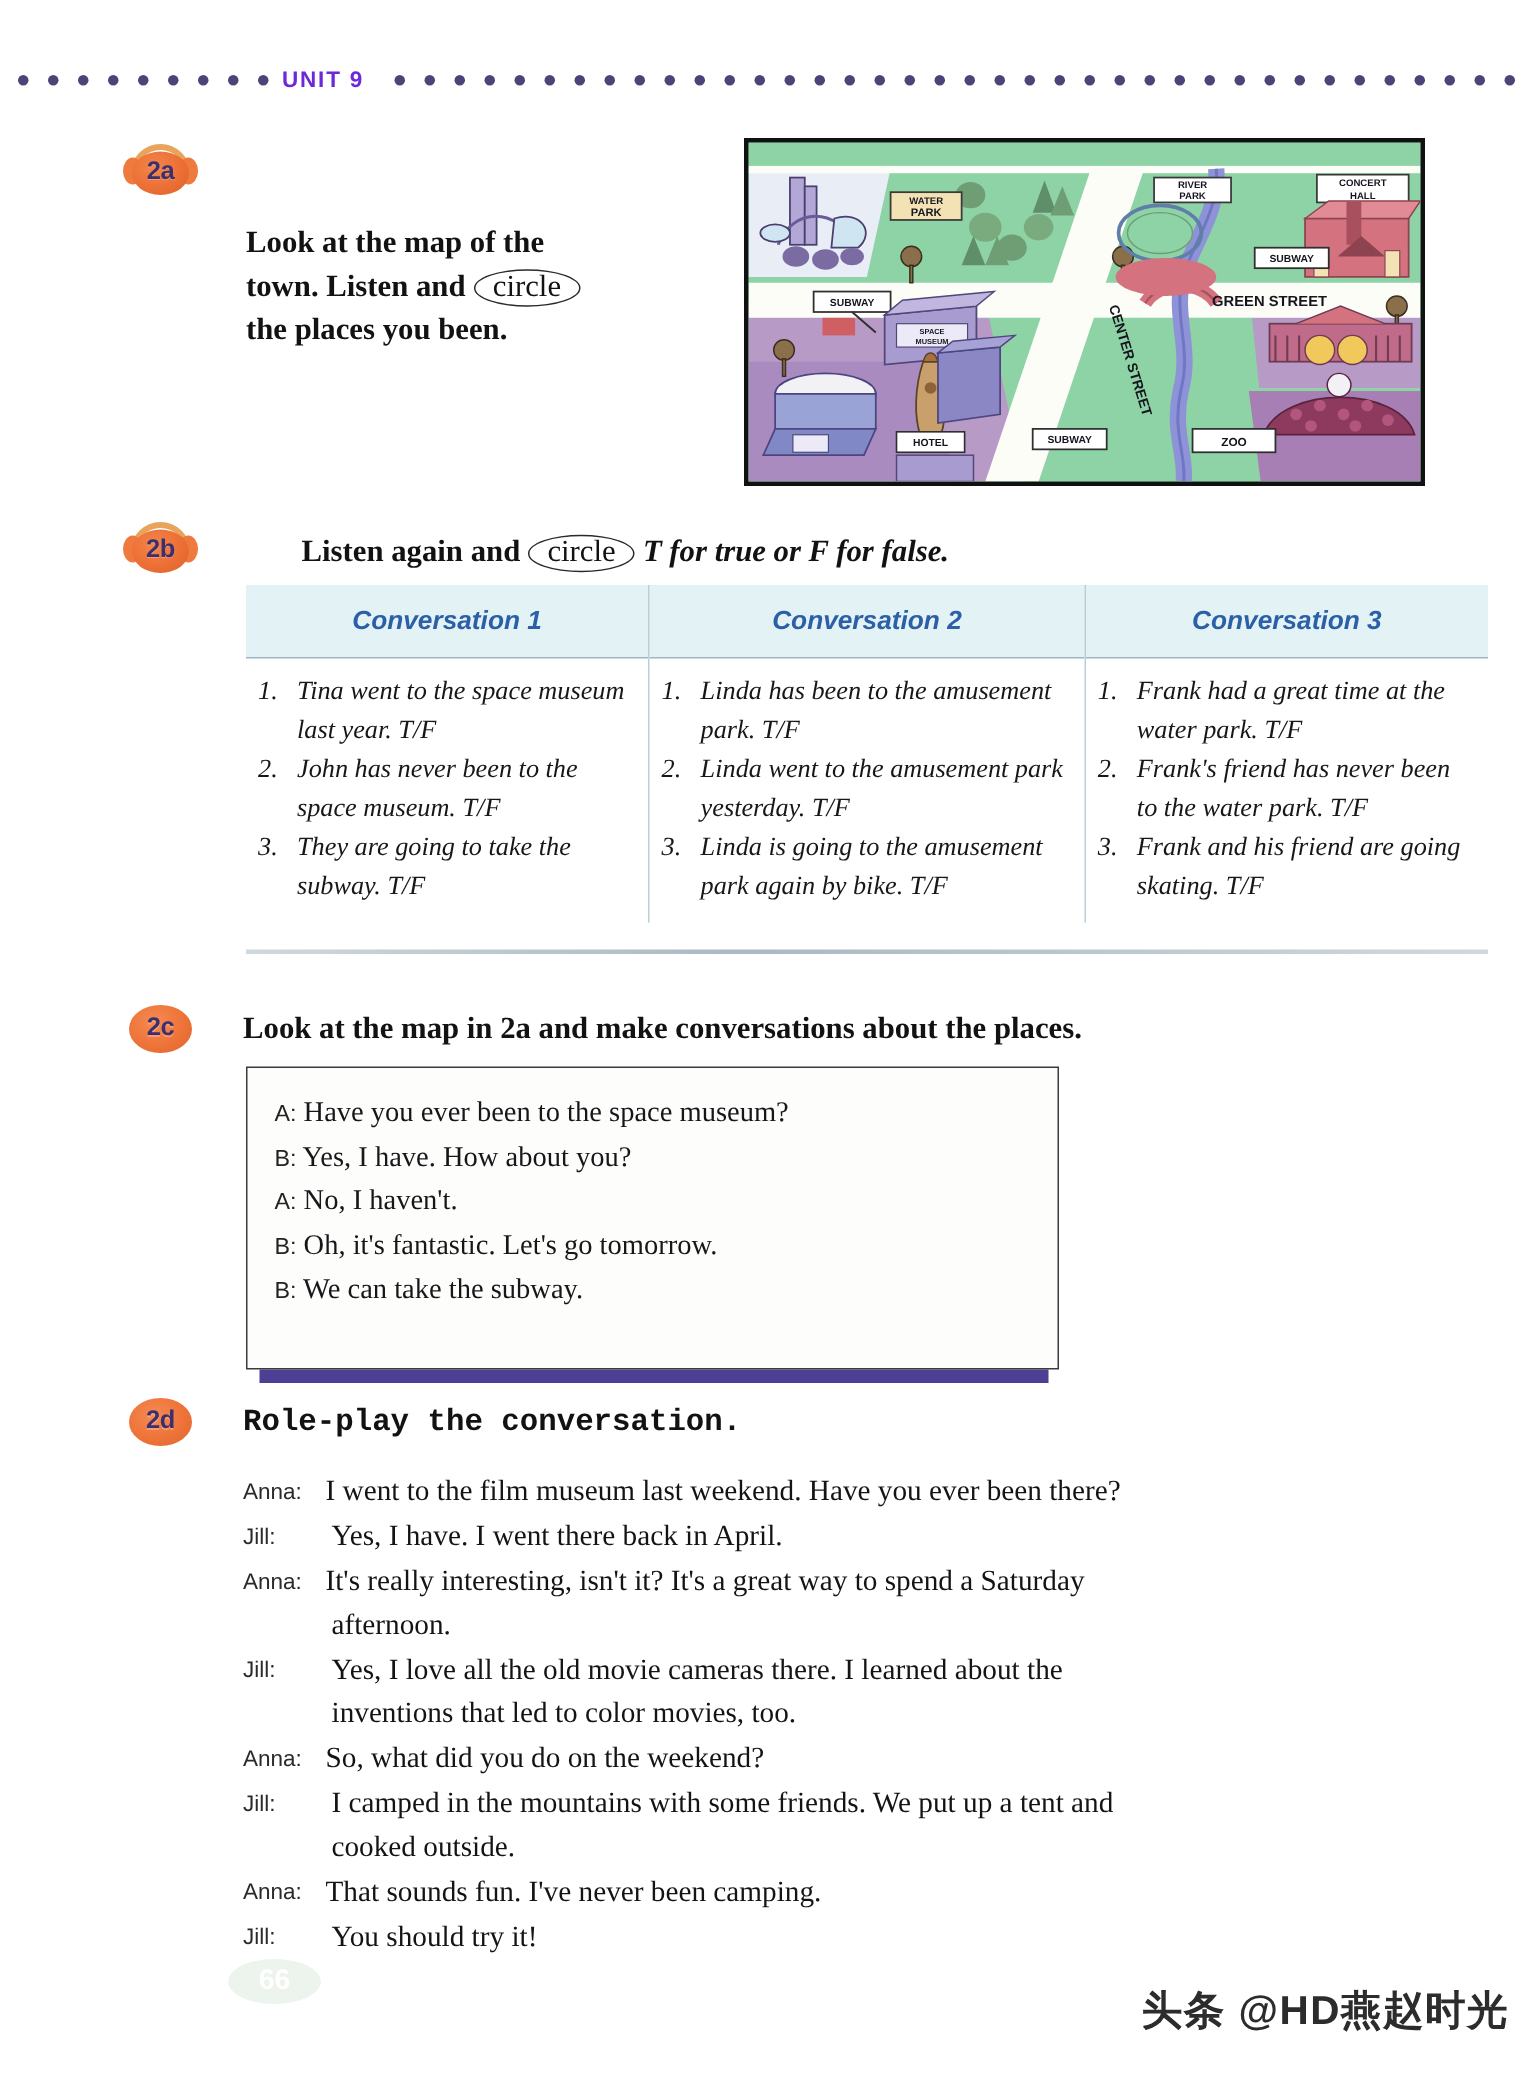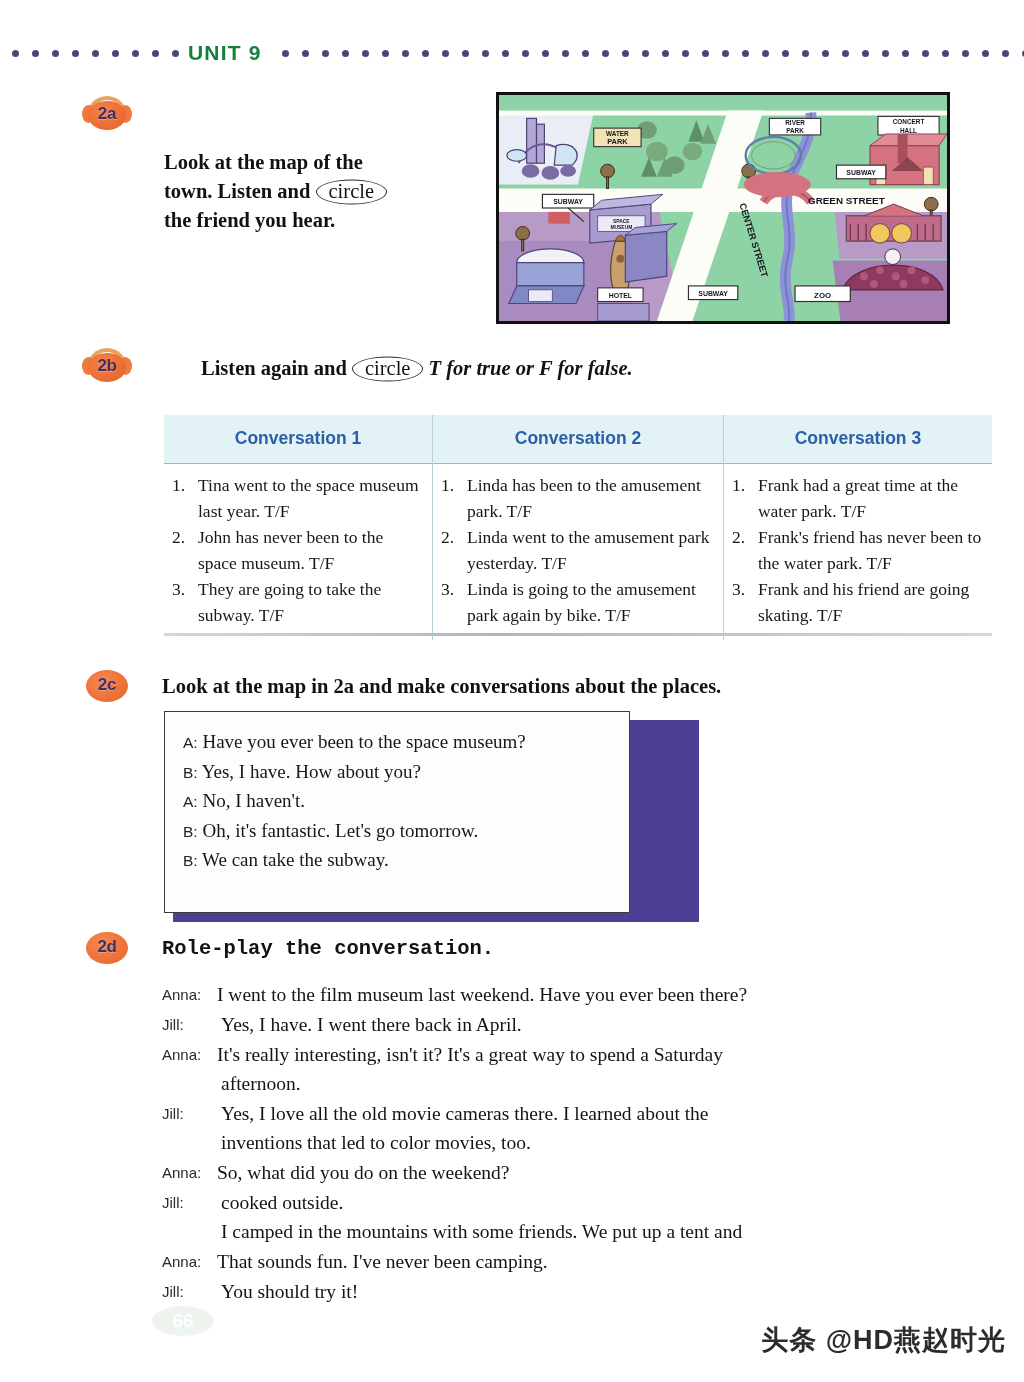--- a/index.html
+++ b/index.html
@@ -38,23 +38,23 @@
   .dot {
     width: 7px;
     height: 7px;
     border-radius: 50%;
     background: #4a4578;
     flex: 0 0 auto;
   }
   .unit-title {
     font-family: "Liberation Sans", sans-serif;
     font-weight: bold;
-    font-size: 21px;
+    font-size: 15px;
     letter-spacing: 1.2px;
-    color: #15803d;
+    color: #6d28d9;
     white-space: nowrap;
     padding: 0 6px;
   }
 
   
   .badge {
     position: absolute;
     width: 46px;
     height: 34px;
   }
@@ -146,24 +146,25 @@
     box-sizing: border-box;
     background: #8fd3a8;
     overflow: hidden;
   }
   .map-svg { display: block; width: 100%; height: 100%; }
 
   
   .tbl {
     position: absolute;
     left: 164px;
-    top: 415px;
+    top: 390px;
     width: 828px;
     border-collapse: collapse;
     font-family: "Liberation Serif", serif;
+    font-style: italic;
   }
   .tbl thead th {
     background: #e3f2f4;
     color: #2b5fa8;
     font-family: "Liberation Sans", sans-serif;
     font-weight: bold;
     font-size: 17.5px;
     padding: 13px 4px 14px;
     text-align: center;
     border-right: 1.5px solid #b9cfd8;
@@ -212,21 +213,21 @@
   }
   .dlg-shadow {
     position: absolute;
     left: 9px; top: 9px;
     width: 526px; height: 202px;
     background: #4e3f95;
   }
   .dlg-box {
     position: absolute;
     left: 0; top: 0;
-    width: 466px; height: 202px;
+    width: 542px; height: 202px;
     background: #fdfdfb;
     border: 1.5px solid #3b3b3b;
     box-sizing: border-box;
     padding: 16px 12px 0 18px;
   }
   .dlg-line {
     font-size: 19px;
     line-height: 28.5px;
     color: #17171a;
     white-space: nowrap;
@@ -365,21 +366,21 @@
   <div class="earL"></div>
   <div class="earR"></div>
   <div class="disc"></div>
   <div class="lbl">2a</div>
 </div>
 
 <div class="instr" style="left:164px; top:104px; width:300px;margin-top:44px;">
   <span>Look at the map of the</span><br>
   <span>town. Listen and</span>
   <span class="circle-word">circle</span><br>
-  <span>the friend you hear.</span>
+  <span>the places you been.</span>
 </div>
 
 <div class="map-frame">
   <svg class="map-svg" viewBox="0 0 454 232" preserveAspectRatio="none">
 
     <rect x="0" y="0" width="454" height="232" fill="#8ed3a6"></rect>
 
     <polygon points="0,108 160,108 186,232 0,232" fill="#b79ac6"></polygon>
     <polygon points="0,150 120,150 140,232 0,232" fill="#a98bc0"></polygon>
 
@@ -688,22 +689,22 @@
   </div>
   <div class="rp-row">
     <div class="rp-name">Anna:</div>
     <div class="rp-text">
       <span>So, what did you do on the weekend?</span>
     </div>
   </div>
   <div class="rp-row">
     <div class="rp-name">Jill:</div>
     <div class="rp-text">
+      <span class="cont">I camped in the mountains with some friends. We put up a tent and</span>
       <span class="cont">cooked outside.</span>
-      <span class="cont">I camped in the mountains with some friends. We put up a tent and</span>
     </div>
   </div>
   <div class="rp-row">
     <div class="rp-name">Anna:</div>
     <div class="rp-text">
       <span>That sounds fun. I've never been camping.</span>
     </div>
   </div>
   <div class="rp-row">
     <div class="rp-name">Jill:</div>

